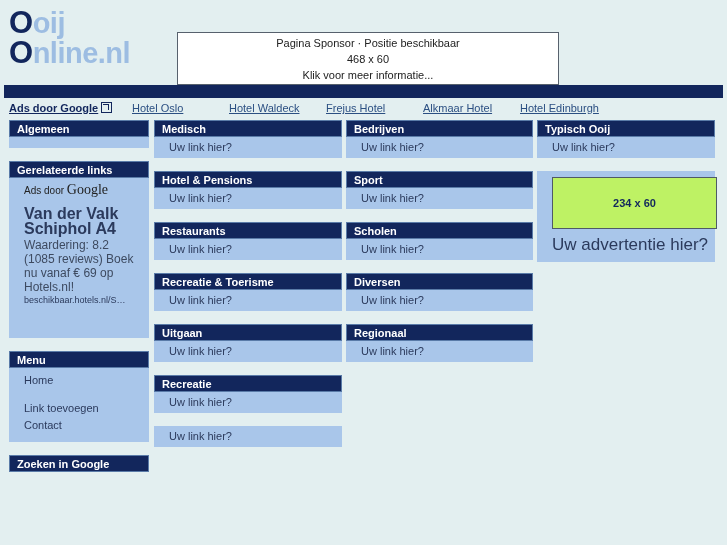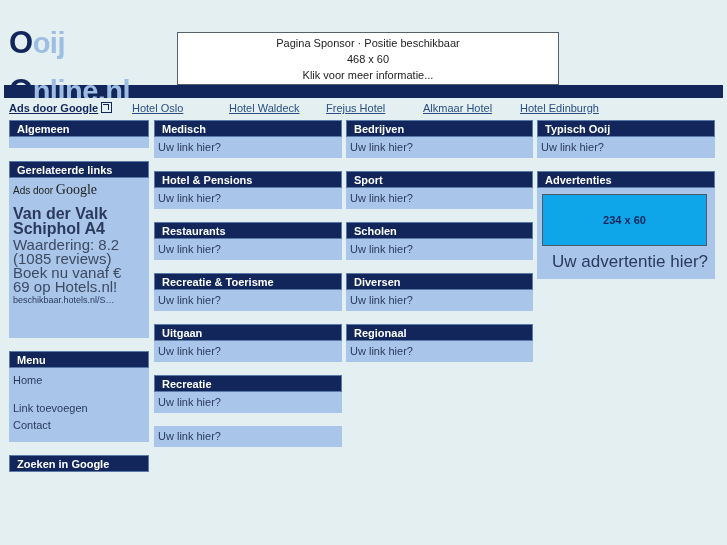--- a/index.html
+++ b/index.html
@@ -22,24 +22,23 @@
     height: 85px;
     background: #e3eff0;
   }
   .logo {
     position: absolute;
     left: 9px;
     top: 8px;
     font-family: "Liberation Sans", sans-serif;
     font-weight: bold;
     font-size: 29px;
-    line-height: 47px;
+    line-height: 30px;
     letter-spacing: -0.5px;
     color: #9dbde2;
-    margin-top: 11px;
   }
   .logo .cap {
     color: #12265c;
     font-size: 31px;
   }
   .logo-line { display: block; white-space: nowrap; }
 
   .sponsor-box {
     position: absolute;
     left: 177px;
@@ -157,21 +156,21 @@
     padding: 0 0 0 7px;
     border: 1px solid #5a7ba8;
     box-sizing: border-box;
     white-space: nowrap;
     overflow: hidden;
   }
   .block-body {
     background: #a9c6ea;
     color: #2b3a5c;
     font-size: 11px;
-    padding: 4px 7px 5px 4px;
+    padding: 4px 7px 5px 15px;
     box-sizing: border-box;
   }
   .block-body a {
     color: #2b3a5c;
     text-decoration: none;
   }
   .block-body.empty {
     height: 11px;
     padding: 0;
   }
@@ -190,21 +189,21 @@
   }
   .ad-title {
     font-weight: bold;
     font-size: 16px;
     color: #12265c;
     text-decoration: underline;
     line-height: 15px;
     display: block;
   }
   .ad-desc {
-    font-size: 15px;
+    font-size: 12px;
     color: #3d4a60;
     line-height: 14px;
     margin-top: 2px;
   }
   .ad-url {
     font-size: 9px;
     color: #5b6e8d;
     text-decoration: underline;
     display: block;
     margin-top: 1px;
@@ -212,21 +211,21 @@
     overflow: hidden;
   }
   .related-body { height: 160px; }
   .menu-body { line-height: 17px; padding-bottom: 8px; }
   .menu-body .spacer { height: 11px; }
 
   
   .ad-banner {
     width: 165px;
     height: 52px;
-    background: #0ea5e9;
+    background: #bef264;
     border: 1px solid #4f5a66;
     box-sizing: border-box;
     display: flex;
     align-items: center;
     justify-content: center;
     font-weight: bold;
     font-size: 11px;
     color: #12265c;
     margin: 2px auto 0 auto;
   }
@@ -353,21 +352,20 @@
       <div class="block-body"><a href="#">Uw link hier?</a></div>
     </div>
   </div>
 
   <div class="col-3">
     <div class="block">
       <div class="block-title">Typisch Ooij</div>
       <div class="block-body"><a href="#">Uw link hier?</a></div>
     </div>
     <div class="block">
-      <div class="block-title">Advertenties</div>
       <div class="block-body">
         <div class="ad-banner">234 x 60</div>
         <div class="ad-caption"><a href="#">Uw advertentie hier?</a></div>
       </div>
     </div>
   </div>
 
 </div>
 
 </body></html>

